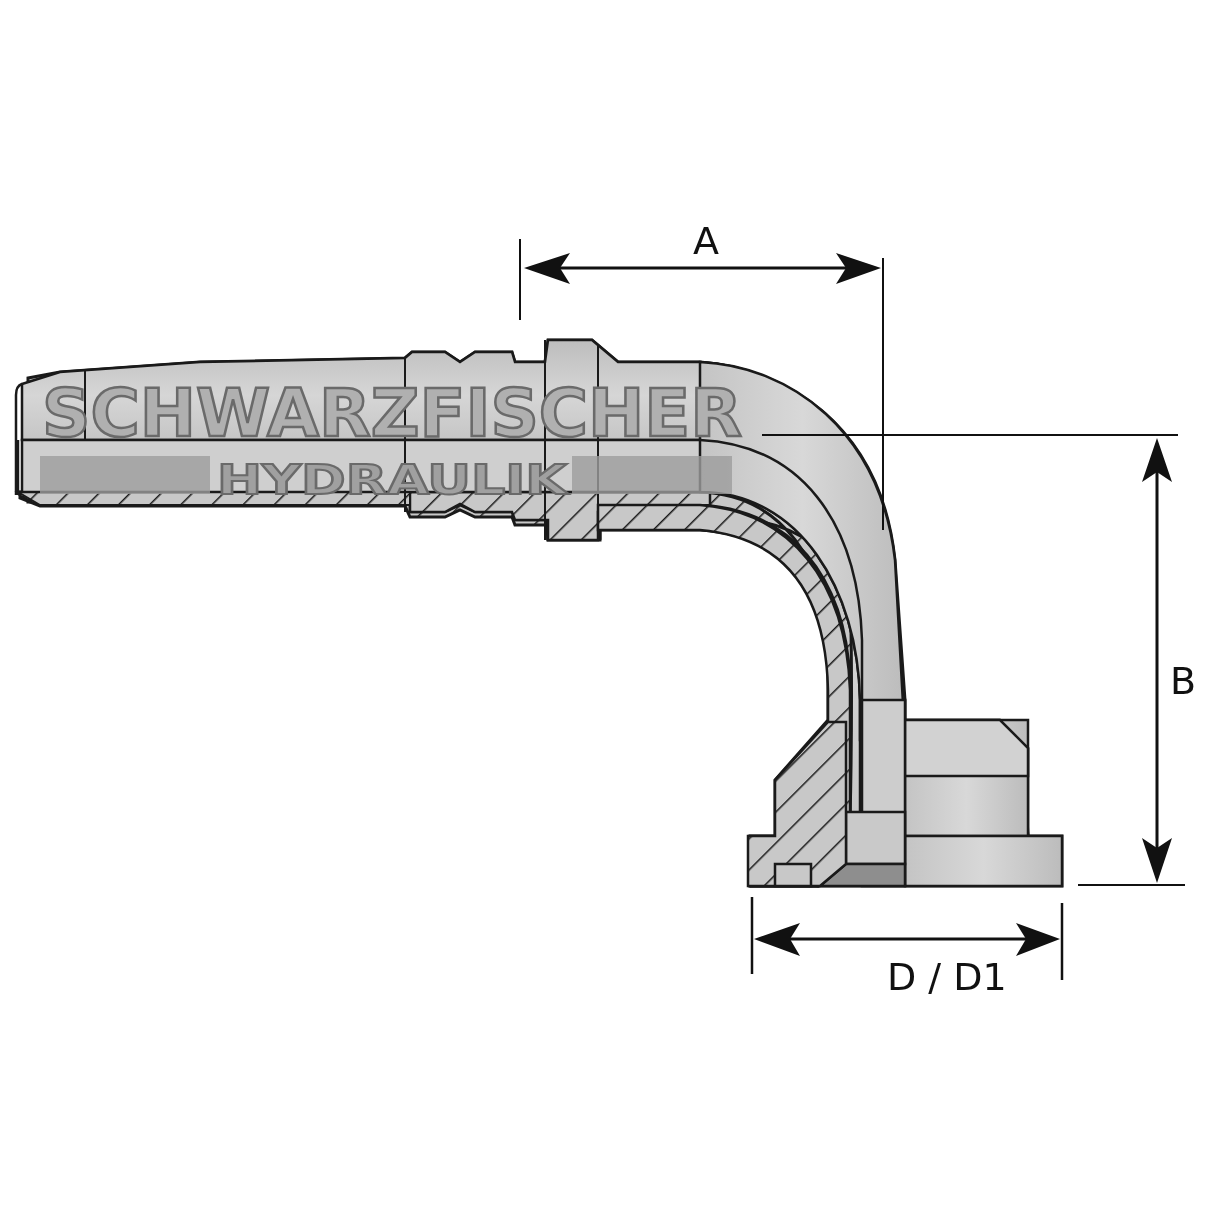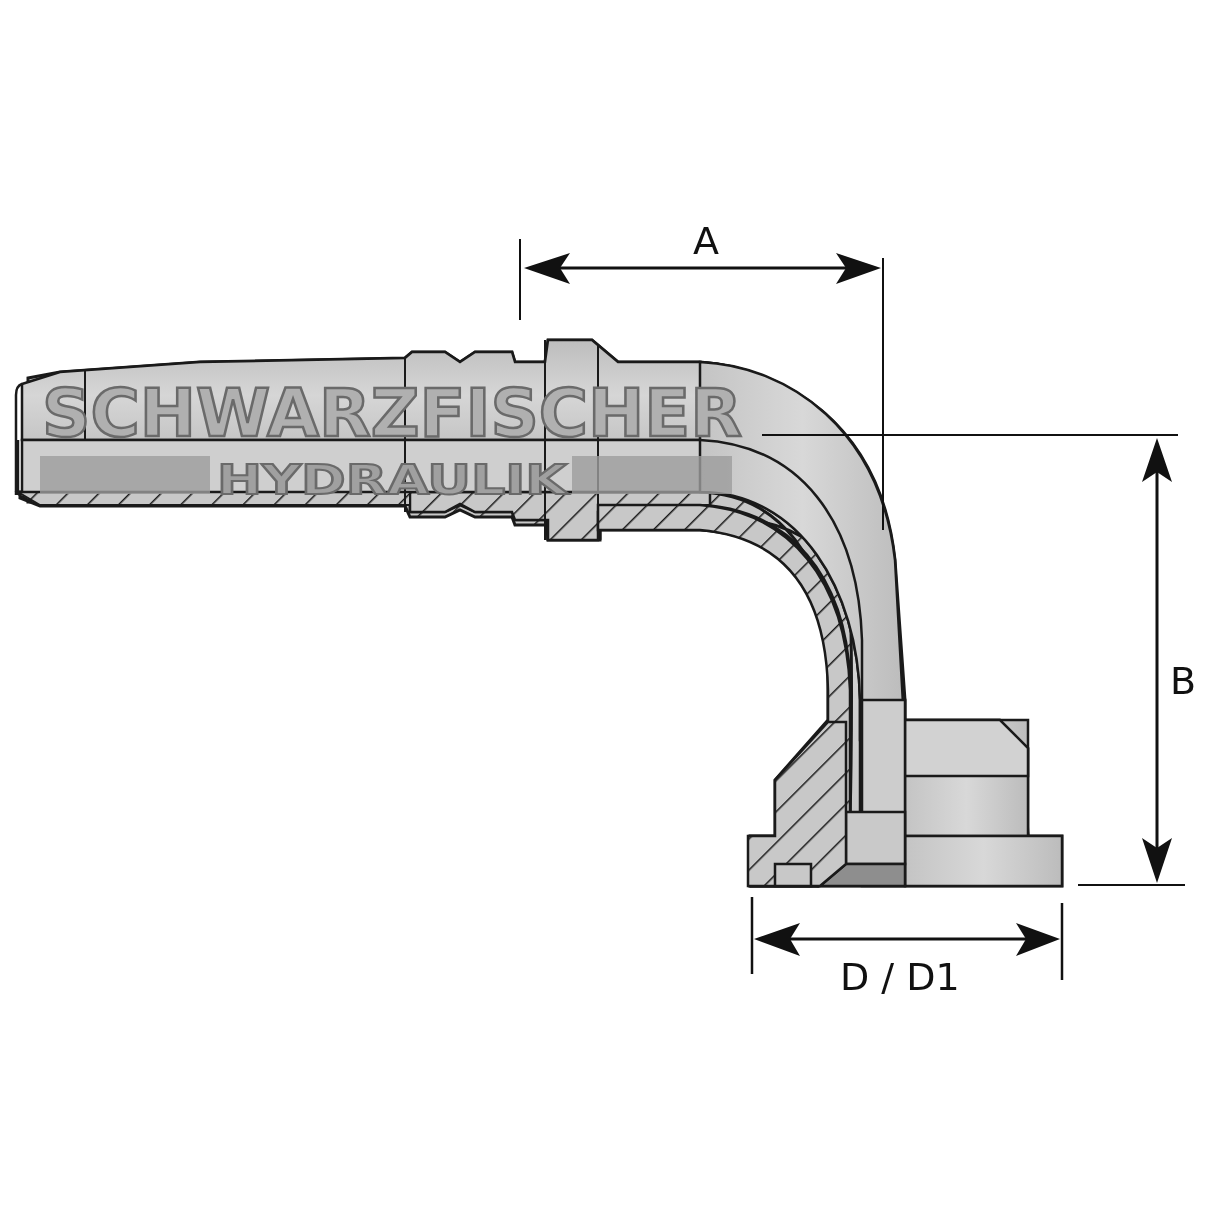--- a/index.html
+++ b/index.html
@@ -114,14 +114,14 @@
     <line x1="752" y1="897" x2="752" y2="974" stroke="#111" stroke-width="2.5"></line>
     <line x1="1062" y1="903" x2="1062" y2="980" stroke="#111" stroke-width="2.5"></line>
     <line x1="770" y1="939" x2="1044" y2="939" stroke="#111" stroke-width="3"></line>
     <polygon points="754,939 800,923 790,939 800,956" fill="#111"></polygon>
     <polygon points="1060,939 1016,923 1026,939 1016,956" fill="#111"></polygon>
   </g>
 </svg>
 
 <div class="dim-label" style="left:693px; top:222px;">A</div>
 <div class="dim-label" style="left:1170px; top:662px;">B</div>
-<div class="dim-label" style="left:840px; top:958px;">D / D1</div>
+<div class="dim-label" style="left:887px; top:958px;">D / D1</div>
 </div>
 
 </body></html>

